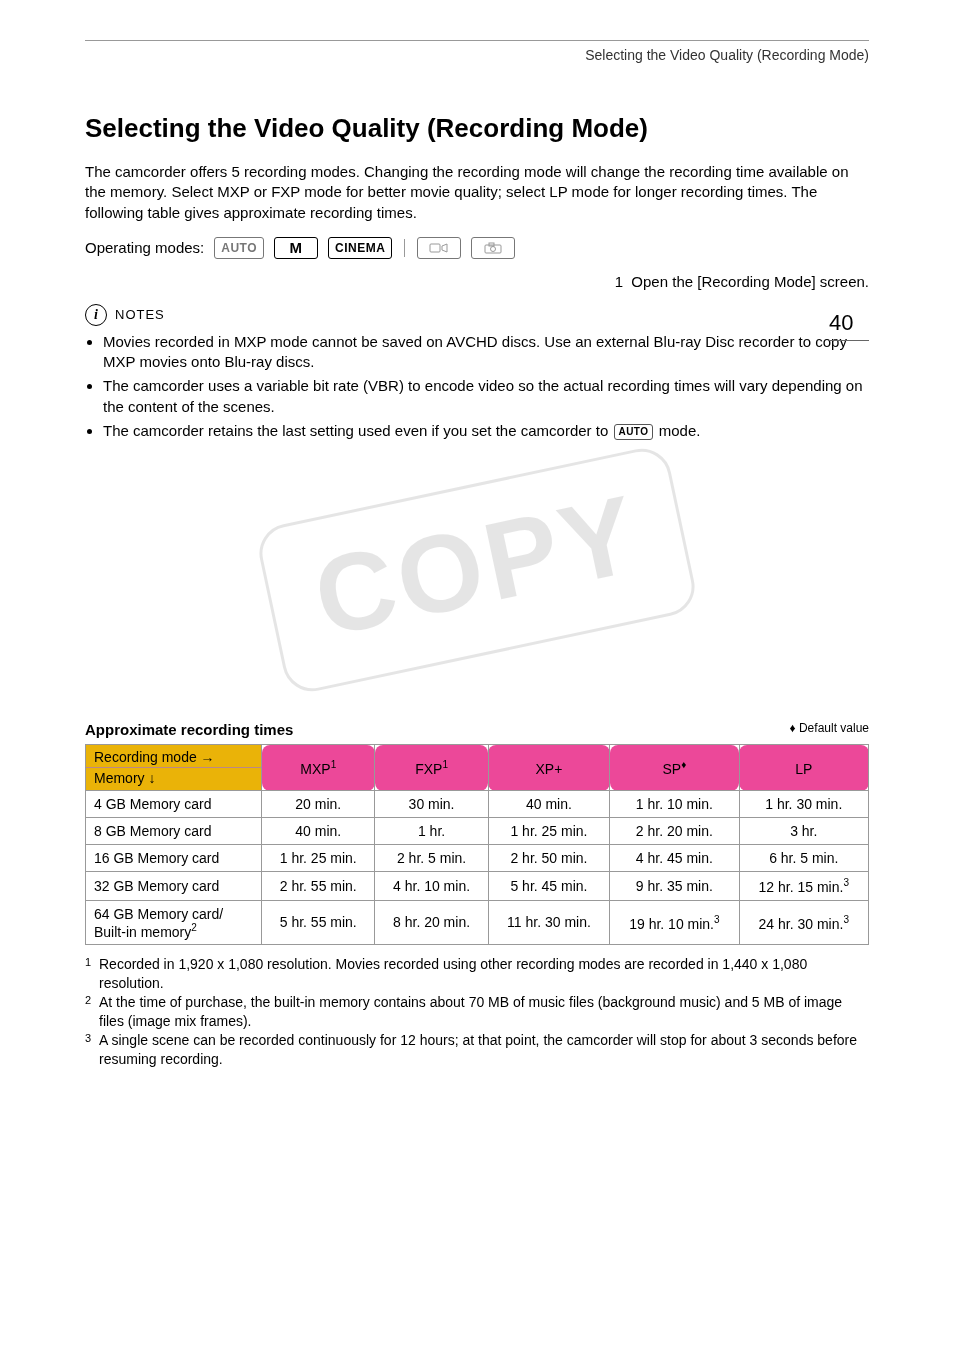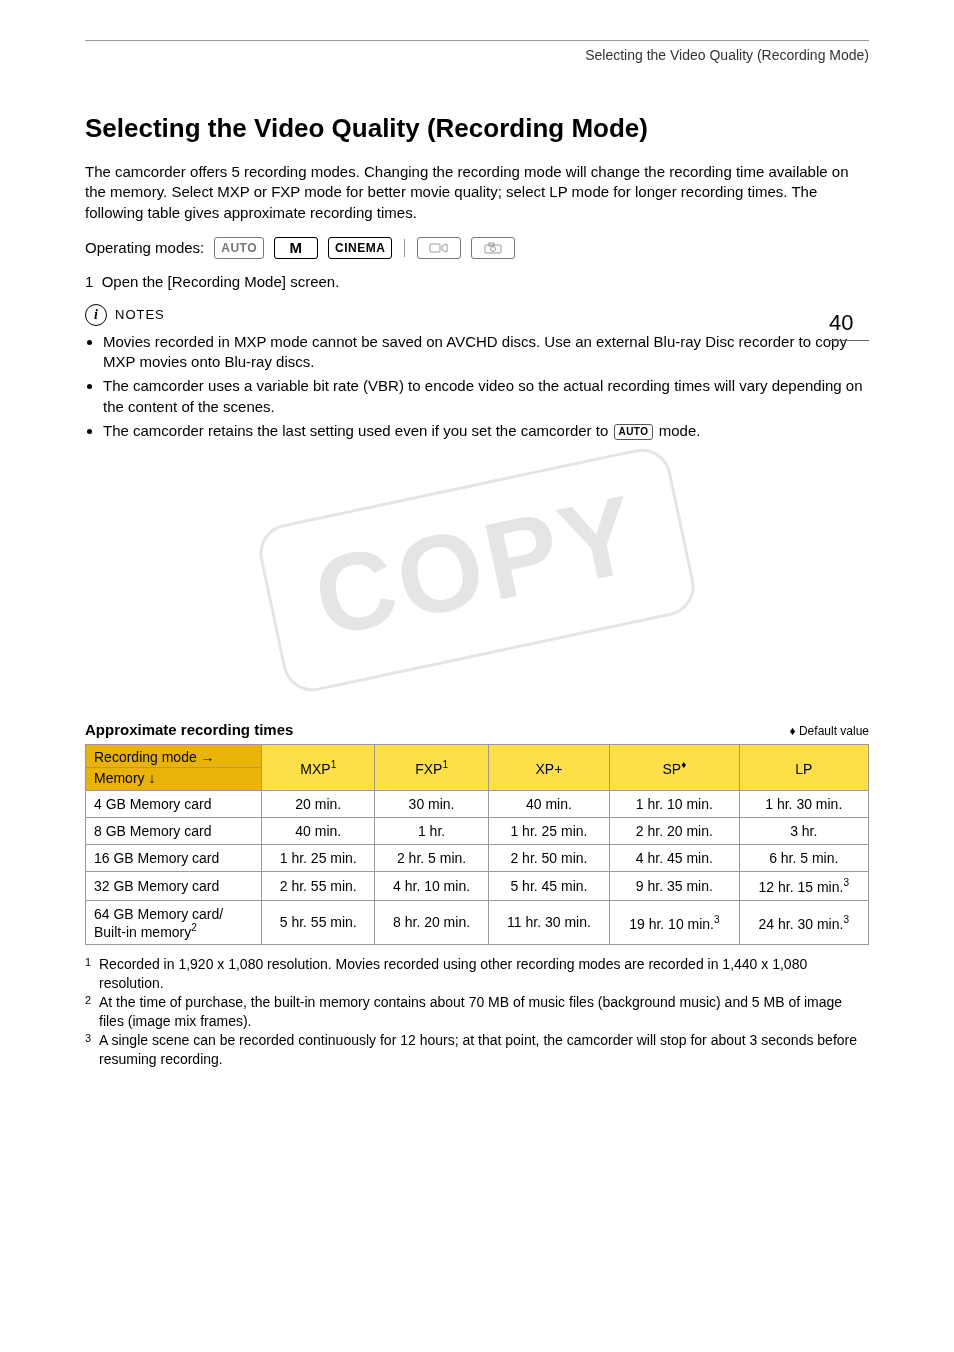--- a/index.html
+++ b/index.html
@@ -79,21 +79,21 @@
     border-bottom: 1px solid #666;
     width: 40px;
     margin-top: 4px;
   }
   ol.steps {
     margin: 0 0 14px 0;
     padding-left: 0;
     list-style: none;
     font-size: 15px;
   }
-  ol.steps li { margin-bottom: 4px; }
+  ol.steps li { margin-bottom: 4px; text-align: right; }
   .subline {
     margin-left: 18px;
     display: flex;
     align-items: center;
     gap: 6px;
     flex-wrap: wrap;
   }
   .arrow-circ {
     display: inline-block;
     width: 14px; height: 14px;
@@ -185,21 +185,20 @@
     left: 50%; top: 42%;
     transform: translate(-50%,-50%) rotate(-12deg);
     border: 3px solid rgba(0,0,0,0.10);
     border-radius: 30px;
     width: 420px;
     height: 170px;
   }
   .table-title-row {
     display: flex;
     justify-content: space-between;
-    align-items: flex-end;
     margin-bottom: 6px;
     gap: 15px;
   }
   .table-title {
     font-size: 15px;
     font-weight: bold;
   }
   .default-label {
     font-size: 12px;
   }
@@ -213,22 +212,23 @@
     padding: 5px 8px;
     text-align: center;
   }
   table.rec th.corner {
     background: #eab308;
     text-align: left;
     font-weight: normal;
     padding: 4px 8px;
   }
   table.rec th.colhead {
-    background: #fde047;
+    background: #ec4899;
     font-weight: normal;
+    border-radius: 8px;
   }
   table.rec td.rowhead {
     text-align: left;
   }
   table.rec sup { font-size: 10px; }
   .footnotes {
     margin-top: 10px;
     font-size: 14px;
     line-height: 1.35;
   }

